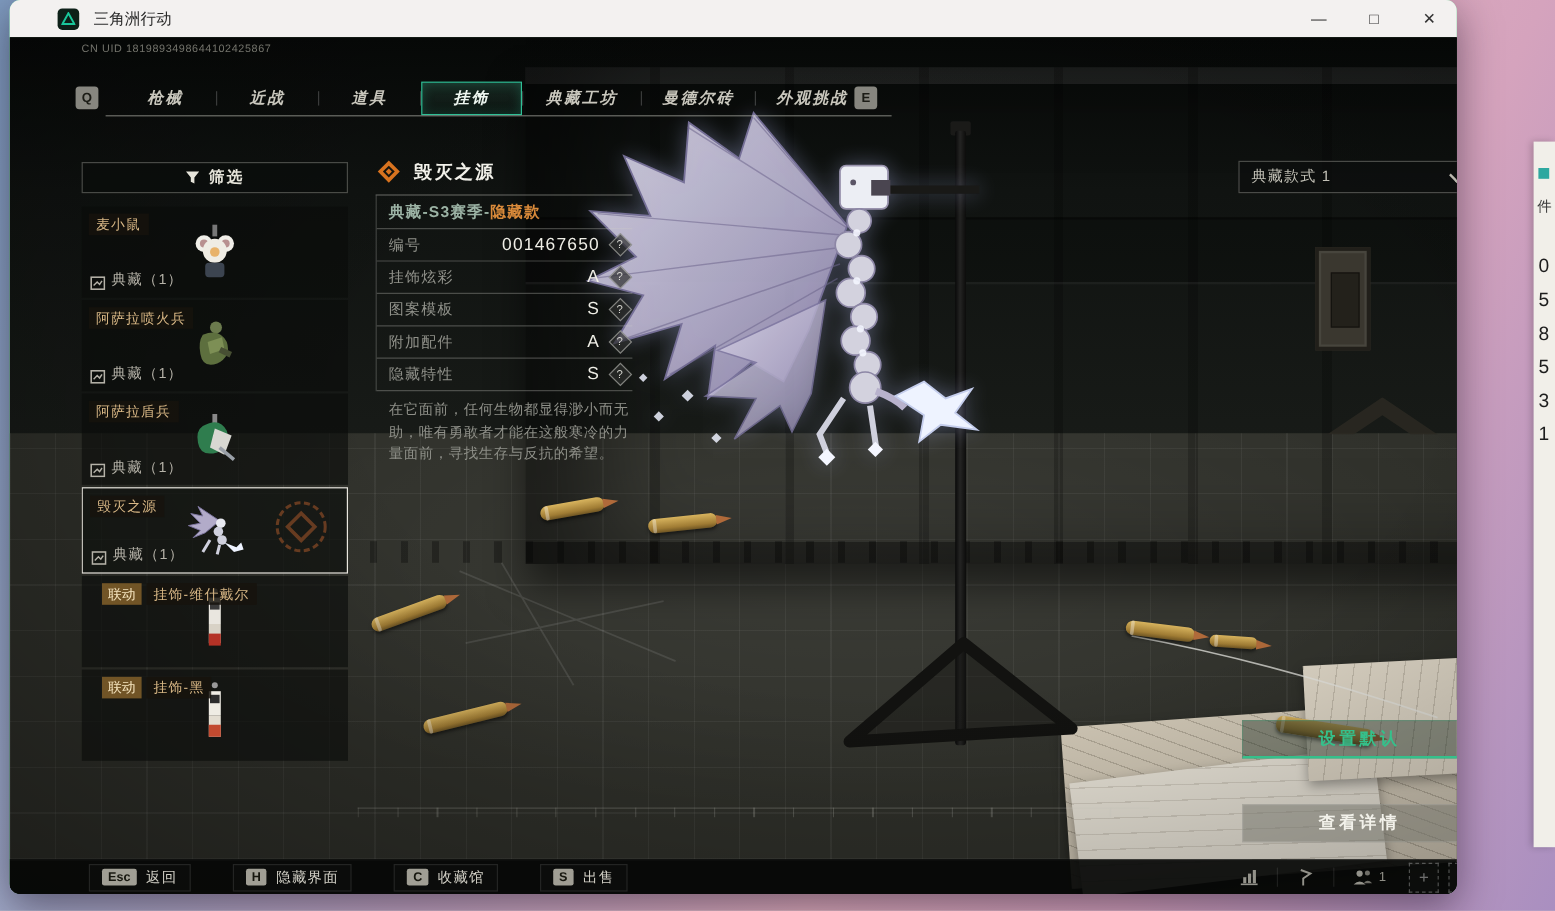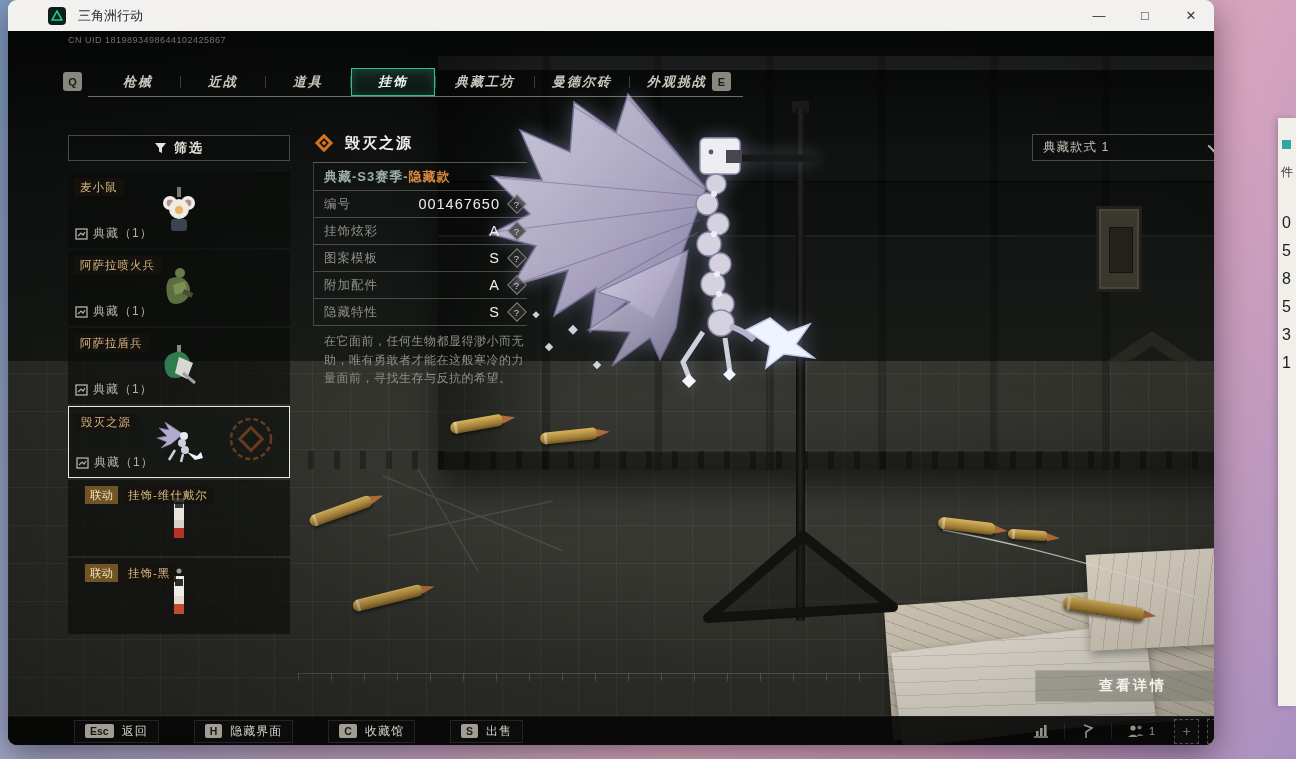--- a/index.html
+++ b/index.html
@@ -89,21 +89,21 @@
   .filter-btn { position:absolute; left:60px; top:104px; width:222px; height:26px; background:rgba(10,12,11,.72);
                 border:1px solid rgba(190,190,180,.35); display:flex; align-items:center; justify-content:center; gap:7px;
                 color:#e6e4da; font-size:13px; font-weight:bold; letter-spacing:2px; cursor:pointer; }
   .side-list { position:absolute; left:60px; top:141px; width:222px; height:535px; overflow:hidden; }
   .card { position:absolute; left:0; width:222px; height:76px; background:rgba(9,11,10,.62); cursor:pointer; }
   .card.sel { border:1px solid #e9e7df; background:rgba(14,16,14,.72); }
   .card .nm { position:absolute; left:6px; top:6px; display:flex; gap:4px; align-items:center; }
   .badge-link { background:rgba(122,90,40,.92); color:#f4e3bd; font-size:11.5px; padding:1.5px 5px;margin-left:11px; }
   .badge-link:empty { display:none; }
   .badge-name { background:rgba(22,19,13,.85); color:#d9b886; font-size:11.5px; padding:1.5px 6px; letter-spacing:1px; }
-  .card .meta { position:absolute; left:7px; bottom:6px; display:flex; align-items:center; gap:5px; color:#b5b2a8; font-size:12px; letter-spacing:1px; }
+  .card .meta { position:absolute; left:7px; bottom:6px; display:flex; align-items:flex-end; gap:5px; color:#b5b2a8; font-size:12px; letter-spacing:1px; }
   .card .meta span:empty { display:none; }
   .thumb { position:absolute; left:50%; top:50%; transform:translate(-50%,-50%); }
   .emblem { position:absolute; right:14px; top:8px; opacity:.55; }
 
   
   .d-title { position:absolute; left:305px; top:101px; display:flex; align-items:center; gap:10px; }
   .d-title .tx { font-size:15px; font-weight:bold; color:#f2f1ea; letter-spacing:2px; }
   .d-rule { position:absolute; left:305px; top:131px; width:214px; height:1px; background:rgba(205,205,198,.4); }
   .d-rows { position:absolute; left:305px; top:132px; width:214px; border-left:1px solid rgba(205,205,198,.25); }
   .d-series { height:28px; display:flex; align-items:center; padding-left:10px; font-size:13px; letter-spacing:1px;
@@ -455,20 +455,21 @@
             <span>?</span>
           </div>
       </div>
     </div>
     <div class="d-desc">在它面前，任何生物都显得渺小而无助，唯有勇敢者才能在这般寒冷的力量面前，寻找生存与反抗的希望。</div>
 
     <div class="dropdown">
       <span class="tx">典藏款式 1</span>
       <div class="chev"></div>
     </div>
+    <div class="btn-green">设置默认</div>
     <div class="btn-gray">查看详情</div>
 
     <div class="bbar">
       <div style="width:55px"></div>
       <div class="sc-group">
         <span class="sc-key">Esc</span>
         <span class="sc-lbl">返回</span>
       </div>
       <div class="sc-group">
         <span class="sc-key">H</span>

